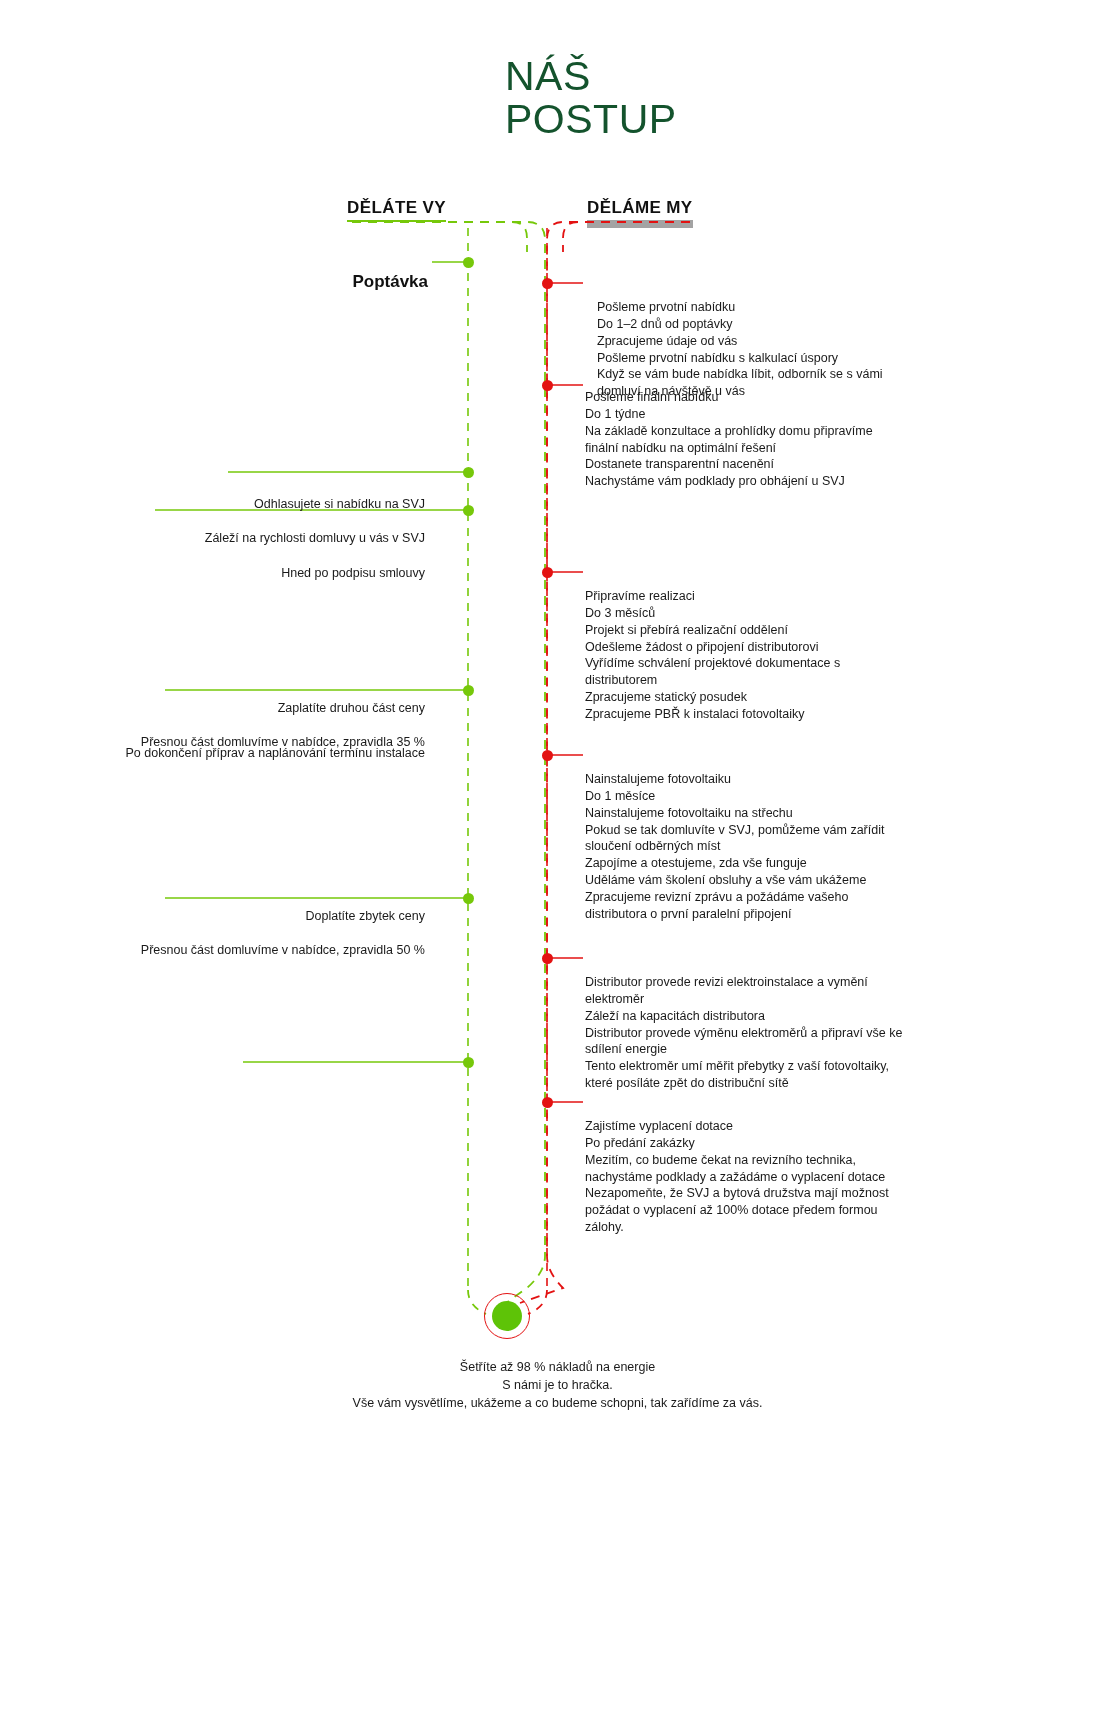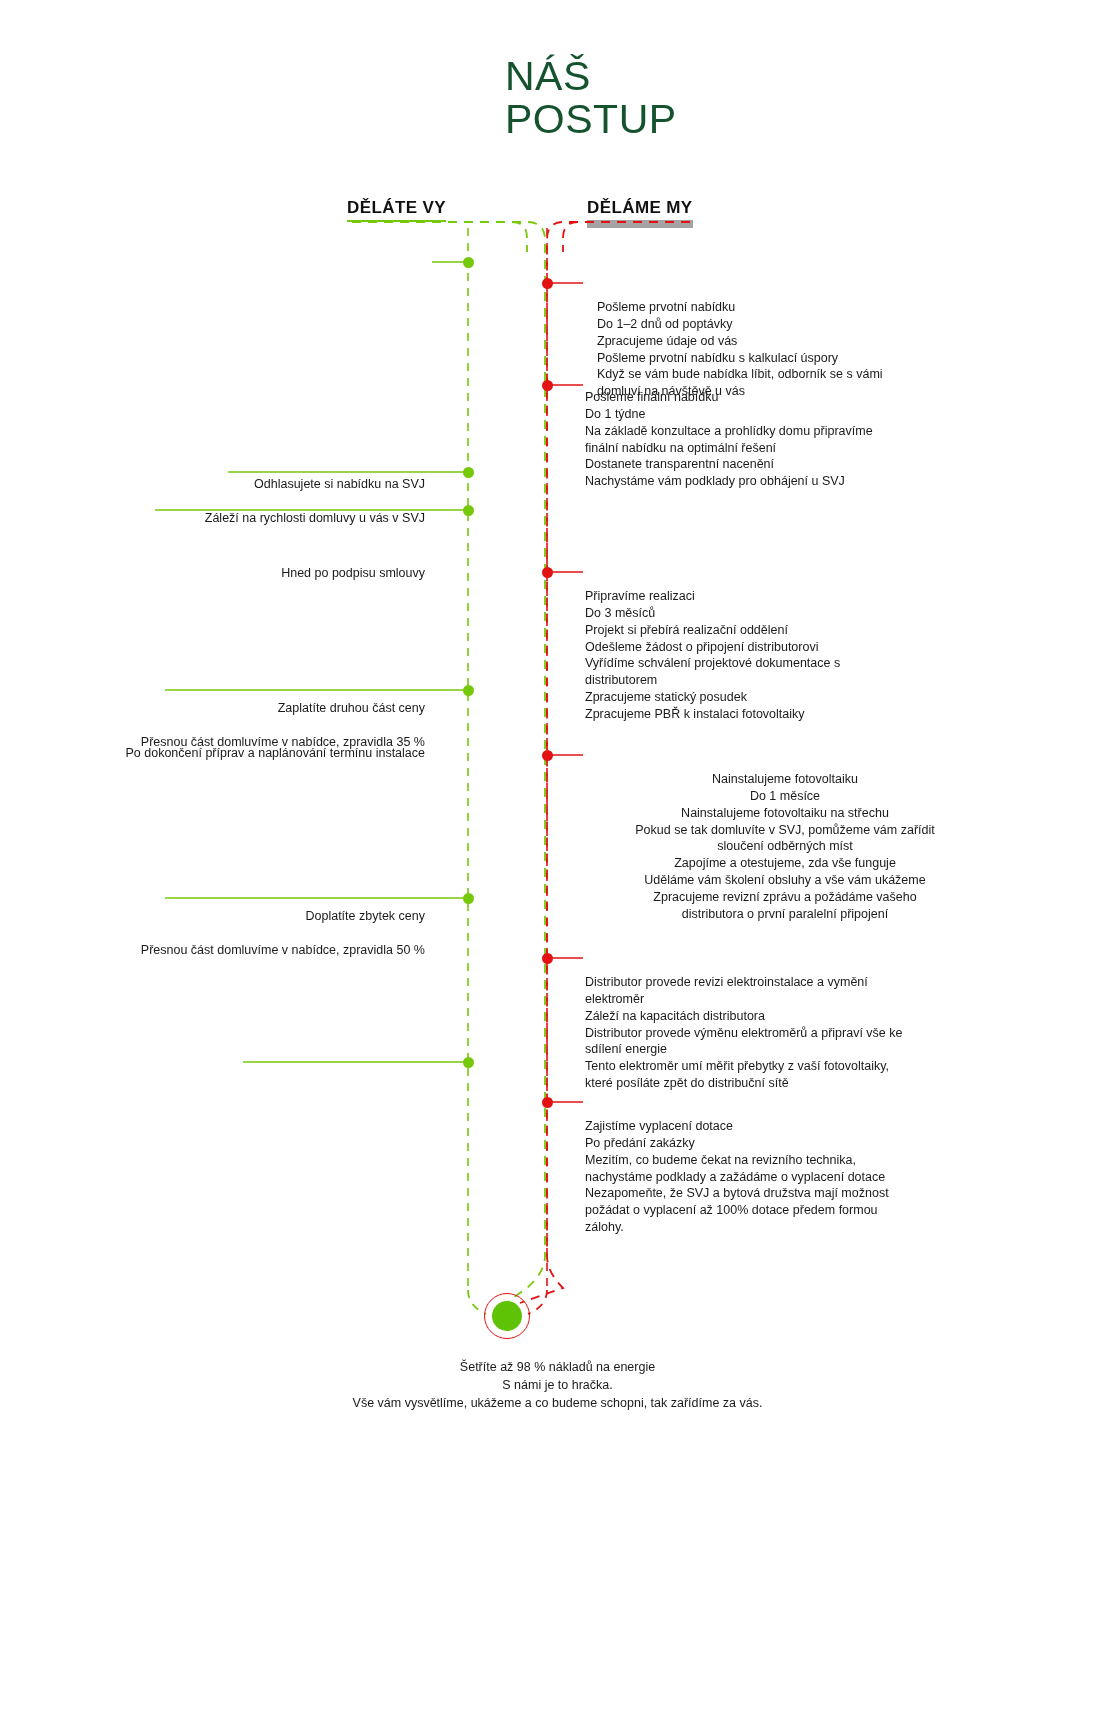--- a/index.html
+++ b/index.html
@@ -171,23 +171,26 @@
     <line x1="547" y1="572" x2="583" y2="572" stroke="#e31212" stroke-width="1.6"></line>
     <line x1="547" y1="755" x2="583" y2="755" stroke="#e31212" stroke-width="1.6"></line>
     <line x1="547" y1="958" x2="583" y2="958" stroke="#e31212" stroke-width="1.6"></line>
     <line x1="547" y1="1102" x2="583" y2="1102" stroke="#e31212" stroke-width="1.6"></line>
 
     <path d="M 352 222 L 512 222 Q 527 222 527 238 L 527 252" fill="none" stroke="#76c80a" stroke-width="1.8" stroke-dasharray="9 7"></path>
     <path d="M 690 222 L 578 222 Q 563 222 563 238 L 563 252" fill="none" stroke="#e31212" stroke-width="1.8" stroke-dasharray="9 7"></path>
   </svg>
 
   <div class="dot green" style="left:463px; top:257px;"></div>
+  <div class="node-left big" style="left:180px; top:248px; width:248px;">
+    <span class="headline">Poptávka</span>
+  </div>
 
   <div class="dot green" style="left:463px; top:467px;"></div>
-  <div class="node-left" style="left:100px; top:459px; width:325px;">
+  <div class="node-left" style="left:100px; top:479px; width:325px;">
     <span class="headline">Odhlasujete si nabídku na SVJ</span>
     <span>Záleží na rychlosti domluvy u vás v SVJ</span>
   </div>
 
   <div class="dot green" style="left:463px; top:505px;"></div>
   <div class="node-left" style="left:60px; top:548px; width:365px;">
     <span>Hned po podpisu smlouvy</span>
   </div>
 
   <div class="dot green" style="left:463px; top:685px;"></div>
@@ -233,21 +236,21 @@
     <span>Do 3 měsíců
 Projekt si přebírá realizační oddělení
 Odešleme žádost o připojení distributorovi
 Vyřídíme schválení projektové dokumentace s
 distributorem
 Zpracujeme statický posudek
 Zpracujeme PBŘ k instalaci fotovoltaiky</span>
   </div>
 
   <div class="dot red" style="left:542px; top:750px;"></div>
-  <div class="node-right" style="left:585px; top:754px; width:400px;text-align:center;">
+  <div class="node-right" style="left:585px; top:754px; width:400px;">
     <span class="headline">Nainstalujeme fotovoltaiku</span>
     <span>Do 1 měsíce
 Nainstalujeme fotovoltaiku na střechu
 Pokud se tak domluvíte v SVJ, pomůžeme vám zařídit
 sloučení odběrných míst
 Zapojíme a otestujeme, zda vše funguje
 Uděláme vám školení obsluhy a vše vám ukážeme
 Zpracujeme revizní zprávu a požádáme vašeho
 distributora o první paralelní připojení</span>
   </div>

